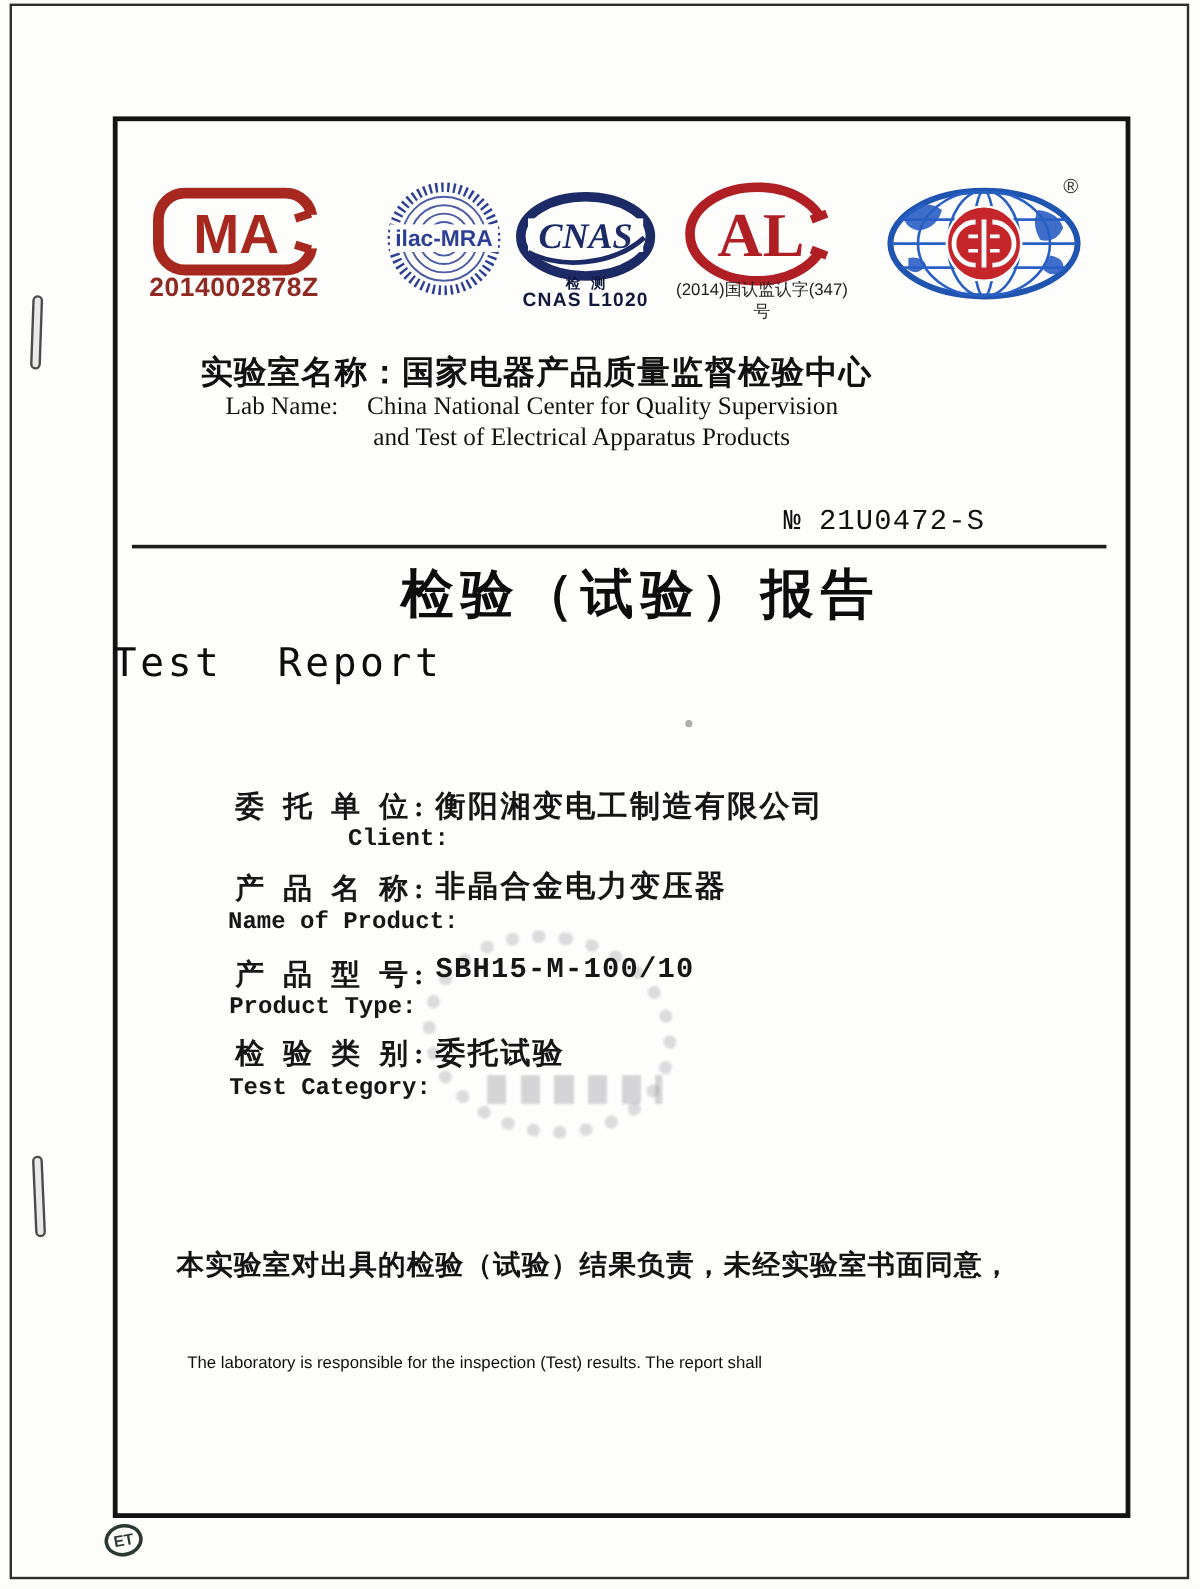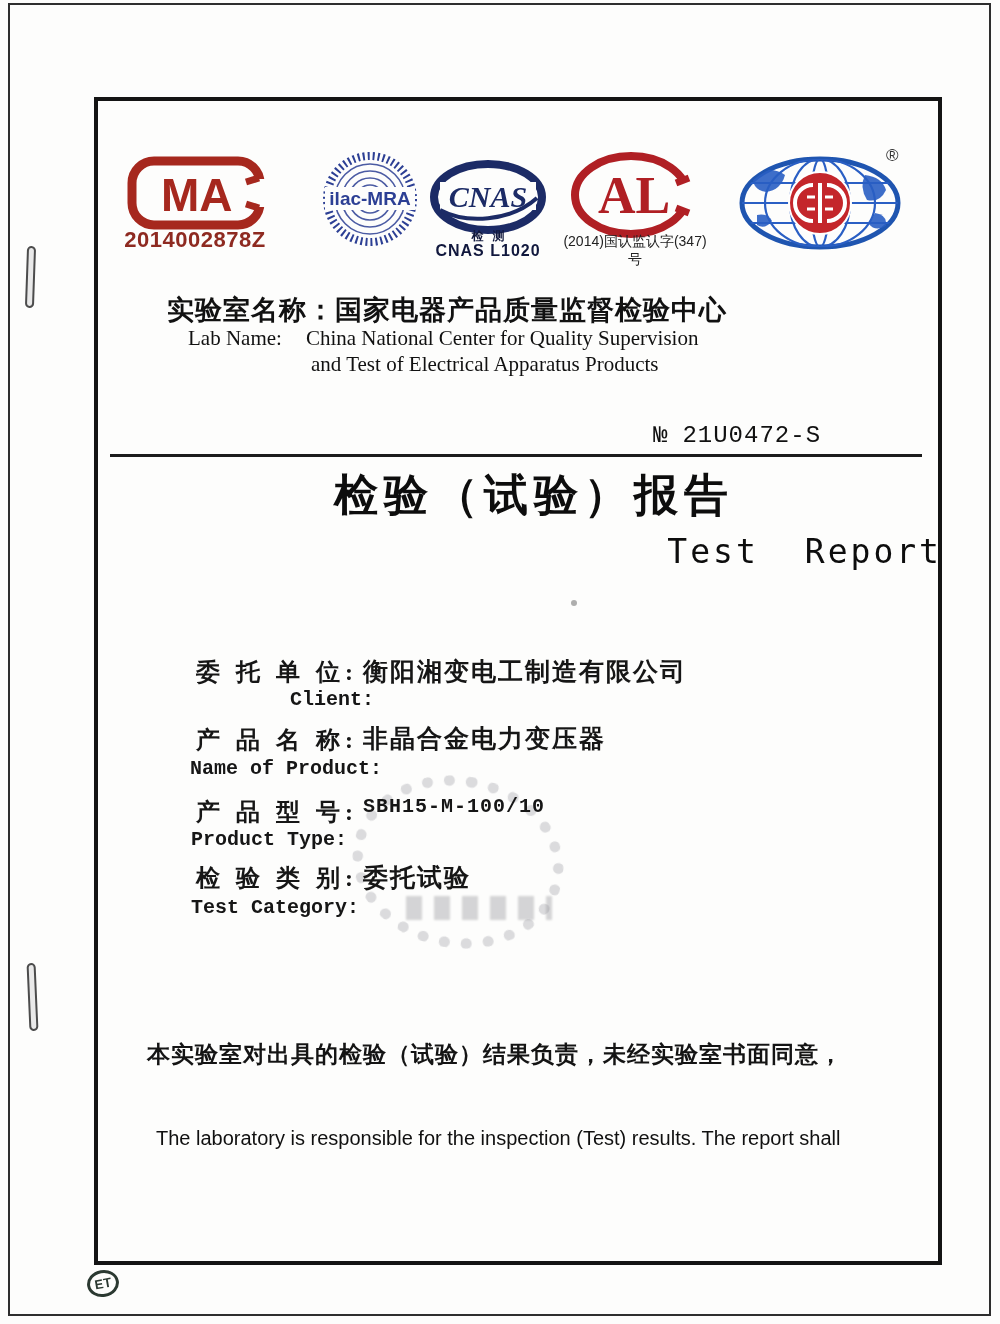--- a/index.html
+++ b/index.html
@@ -31,40 +31,40 @@
   .lab-en1 .gap{display:inline-block;width:24px;}
   .lab-en2{left:311px;top:352px;font-size:21px;color:#111;}
   
   .report-no{left:653px;top:422px;font-size:24px;letter-spacing:1px;color:#111;
              font-family:"Liberation Mono","DejaVu Sans Mono",monospace;}
   .report-no .gap{display:inline-block;width:14px;}
   .rule{left:110px;top:454px;width:812px;height:3px;background:#1c1c1c;}
   
   .title-zh{left:94px;top:466px;width:880px;text-align:center;font-size:44px;font-weight:bold;
             letter-spacing:6px;color:#0d0d0d;font-family:"Liberation Sans",sans-serif;}
-  .title-en{left:94px;top:532px;width:848px;text-align:right;font-size:33px;color:#0d0d0d;
+  .title-en{left:94px;top:532px;width:848px;text-align:left;font-size:33px;color:#0d0d0d;
             font-family:"DejaVu Sans Mono","Liberation Mono",monospace;letter-spacing:3px;}
   .title-en .gap{display:inline-block;width:46px;}
   
   .f-zh{font-size:24px;font-weight:600;letter-spacing:5px;color:#161616;}
   .f-val{font-size:25px;font-weight:600;color:#161616;letter-spacing:2px;}
-  .f-val-mono{font-family:"Liberation Mono","DejaVu Sans Mono",monospace;font-size:20px;font-weight:600;
+  .f-val-mono{font-family:"Liberation Mono","DejaVu Sans Mono",monospace;font-size:24px;font-weight:600;
               color:#161616;letter-spacing:1px;}
   .f-en{font-family:"Liberation Mono","DejaVu Sans Mono",monospace;font-size:20px;font-weight:600;color:#161616;}
   
   .stamp-ring{left:352px;top:776px;width:212px;height:172px;border:11px dotted rgba(140,140,148,.30);
               border-radius:50%;transform:rotate(10deg);filter:blur(.7px);}
   .stamp-row{left:406px;top:896px;width:146px;height:24px;opacity:.35;filter:blur(1px);
              background:repeating-linear-gradient(90deg,#8a8a90 0 16px,transparent 16px 28px);}
   .dot-artifact{left:571px;top:600px;width:6px;height:6px;background:#8b8b8b;border-radius:50%;opacity:.7;}
   
   .st-zh{font-size:23px;font-weight:600;letter-spacing:1px;color:#141414;}
   .st-zh1{left:147px;top:1039px;}
   .st-zh2{left:120px;top:1075px;}
-  .st-en{font-family:"Liberation Sans",sans-serif;font-size:20px;color:#101010;}
+  .st-en{font-family:"Liberation Sans",sans-serif;font-size:14px;color:#101010;}
   .st-en1{left:156px;top:1127px;}
   .st-en2{left:107px;top:1153px;}
   
   .et-seal{left:87px;top:1270px;width:32px;height:27px;border:3px solid #2b3931;border-radius:50%;
            transform:rotate(-10deg);display:flex;align-items:center;justify-content:center;
            font-family:"Liberation Sans",sans-serif;font-weight:bold;font-size:13px;color:#2b3931;}
   svg text{font-family:"Liberation Sans",sans-serif;}
 </style>
 </head>
 <body>

